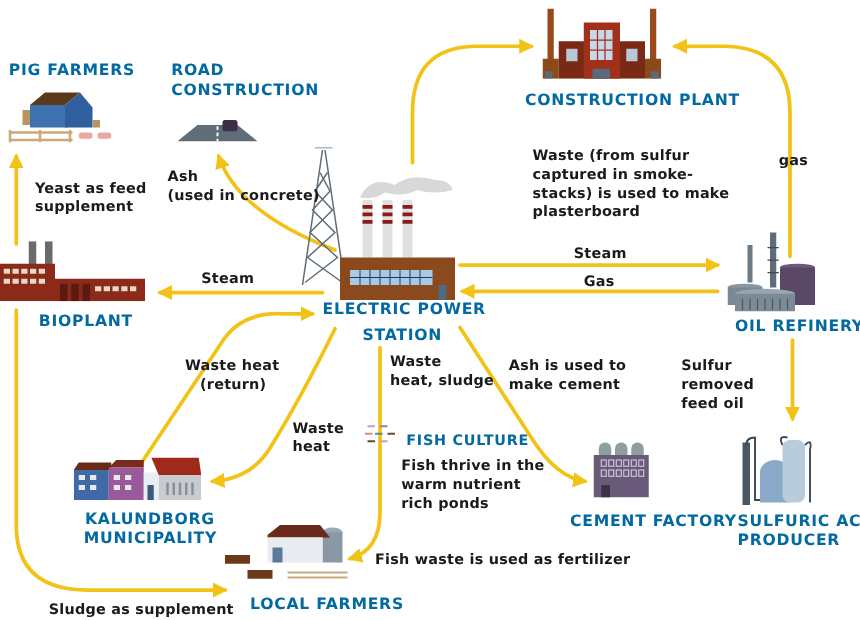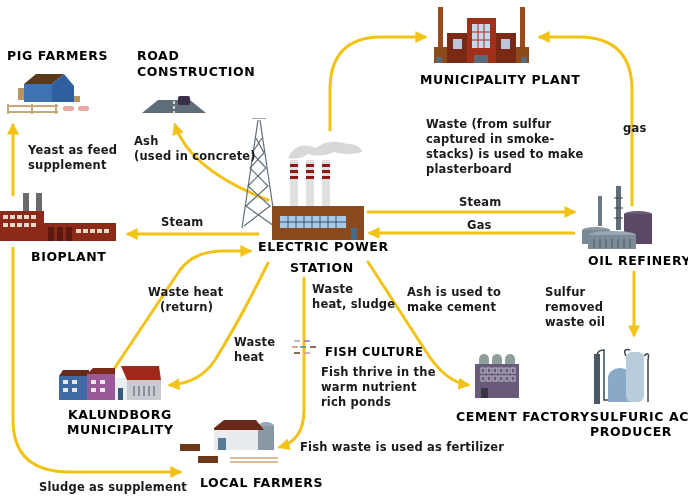--- a/index.html
+++ b/index.html
@@ -1,19 +1,19 @@
 <!DOCTYPE html>
 <html><head>
 <meta charset="utf-8">
 <style>
   html,body{margin:0;padding:0;background:#ffffff;}
   body{width:688px;height:496px;position:relative;overflow:hidden;font-family:"DejaVu Sans","Liberation Sans",sans-serif;color:#1a1a1a;}
   #flows{position:absolute;left:0;top:0;width:688px;height:496px;}
   .lbl{position:absolute;font-weight:bold;font-size:11.5px;line-height:15px;letter-spacing:0.2px;white-space:nowrap;}
-  .node{position:absolute;font-weight:bold;font-size:12.5px;line-height:16px;letter-spacing:0.6px;white-space:nowrap;color:#000000;}
+  .node{position:absolute;font-weight:bold;font-size:12.5px;line-height:16px;letter-spacing:0.6px;white-space:nowrap;color:#0369a1;}
   .icon{position:absolute;}
 </style>
 </head>
 <body>
 
 <svg id="flows" viewBox="0 0 688 496">
   <defs>
     <marker id="ah" viewBox="0 0 10 10" refX="8" refY="5" markerWidth="4" markerHeight="4" orient="auto">
       <path d="M0,0 L10,5 L0,10 z" fill="#F2C316"></path>
     </marker>
@@ -273,21 +273,21 @@
   <path d="M5,8 Q5,2 12,2 L12,52 L42,52" fill="none" stroke="#3a4854" stroke-width="1.5"></path>
   <ellipse cx="28" cy="30" rx="12" ry="10" fill="#8aa8c8"></ellipse>
   <rect x="16" y="30" width="24" height="24" fill="#8aa8c8"></rect>
   <rect x="34" y="4" width="18" height="50" rx="6" fill="#b8ccdc"></rect>
   <path d="M34,8 Q30,0 38,2 M52,8 Q58,2 56,12 L56,54" fill="none" stroke="#3a4854" stroke-width="1.5"></path>
 </svg>
 
 <div class="node" style="left:7px;top:48px">PIG FARMERS</div>
 <div class="node" style="left:137px;top:48px">ROAD</div>
 <div class="node" style="left:137px;top:64px">CONSTRUCTION</div>
-<div class="node" style="left:420px;top:72px">MUNICIPALITY PLANT</div>
+<div class="node" style="left:420px;top:72px">CONSTRUCTION PLANT</div>
 <div class="node" style="left:31px;top:249px">BIOPLANT</div>
 <div class="node" style="left:258px;top:239px">ELECTRIC POWER</div>
 <div class="node" style="left:290px;top:260px">STATION</div>
 <div class="node" style="left:588px;top:253px">OIL REFINERY</div>
 <div class="node" style="left:325px;top:344px;font-size:11.5px">FISH CULTURE</div>
 <div class="node" style="left:68px;top:407px">KALUNDBORG</div>
 <div class="node" style="left:67px;top:422px">MUNICIPALITY</div>
 <div class="node" style="left:456px;top:409px">CEMENT FACTORY</div>
 <div class="node" style="left:590px;top:409px">SULFURIC ACID</div>
 <div class="node" style="left:590px;top:424px">PRODUCER</div>
@@ -306,20 +306,20 @@
 <div class="lbl" style="left:459px;top:195px">Steam</div>
 <div class="lbl" style="left:467px;top:218px">Gas</div>
 <div class="lbl" style="left:148px;top:285px">Waste heat</div>
 <div class="lbl" style="left:160px;top:300px">(return)</div>
 <div class="lbl" style="left:312px;top:282px">Waste</div>
 <div class="lbl" style="left:312px;top:297px">heat, sludge</div>
 <div class="lbl" style="left:407px;top:285px">Ash is used to</div>
 <div class="lbl" style="left:407px;top:300px">make cement</div>
 <div class="lbl" style="left:545px;top:285px">Sulfur</div>
 <div class="lbl" style="left:545px;top:300px">removed</div>
-<div class="lbl" style="left:545px;top:315px">waste oil</div>
+<div class="lbl" style="left:545px;top:315px">feed oil</div>
 <div class="lbl" style="left:234px;top:335px">Waste</div>
 <div class="lbl" style="left:234px;top:350px">heat</div>
 <div class="lbl" style="left:321px;top:365px">Fish thrive in the</div>
 <div class="lbl" style="left:321px;top:380px">warm nutrient</div>
 <div class="lbl" style="left:321px;top:395px">rich ponds</div>
 <div class="lbl" style="left:300px;top:440px">Fish waste is used as fertilizer</div>
 <div class="lbl" style="left:39px;top:480px">Sludge as supplement</div>
 
 </body></html>

